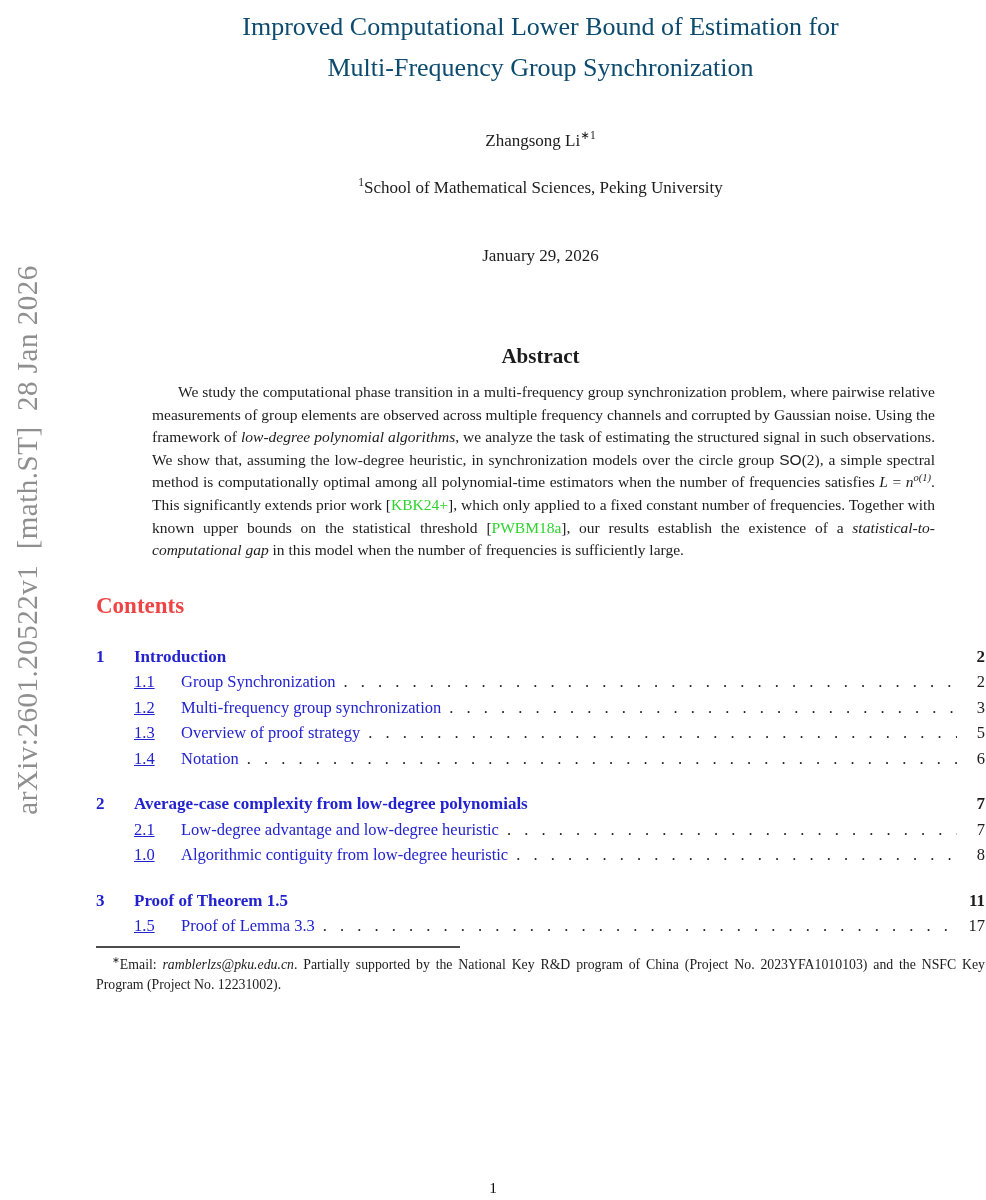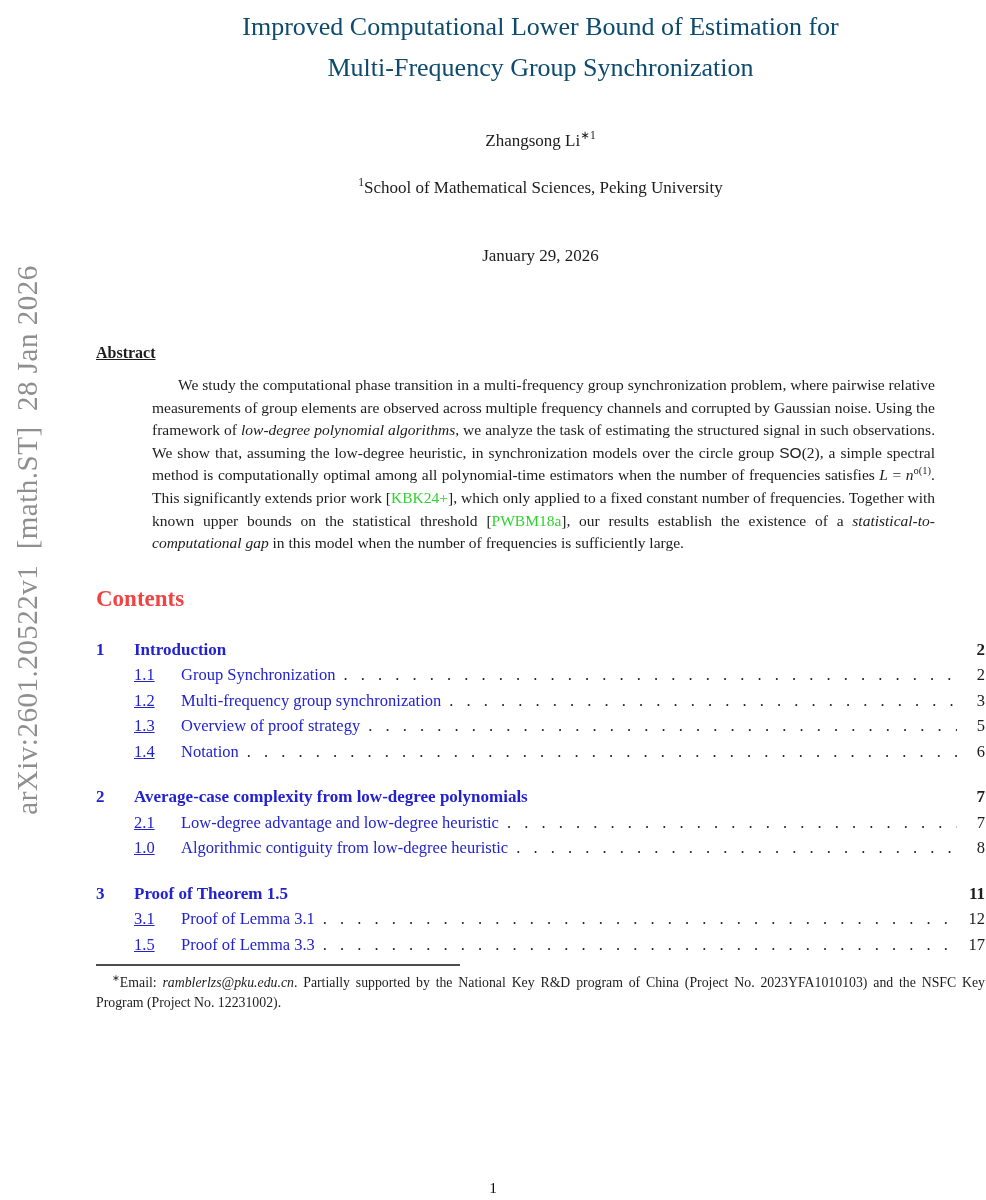--- a/index.html
+++ b/index.html
@@ -22,33 +22,33 @@
 
   .main { position: absolute; left: 96px; top: 0; width: 889px; }
 
   .title { margin-top: 6px; font-size: 26px; line-height: 41px; text-align: center; color: #0c4a6e; }
   .author-line { margin-top: 43px; font-size: 17px; text-align: center; }
   .affil-line { margin-top: 27px; font-size: 17px; text-align: center; }
   .date-line { margin-top: 48px; font-size: 17px; text-align: center; }
 
   sup { font-size: 68%; line-height: 0; vertical-align: super; }
 
-  .abstract-heading { margin-top: 78px; font-size: 16px; font-weight: bold; text-align: left; text-decoration: underline; }
+  .abstract-heading { margin-top: 78px; font-size: 21px; font-weight: bold; text-align: center; }
   .abstract-body {
     margin: 12px 50px 0 56px;
     font-size: 15.5px; line-height: 22.6px;
     text-align: justify; text-indent: 26px;
   }
 
   .seg-normal { }
   .seg-italic { font-style: italic; }
   .seg-cite { color: #2ed32e; }
   .seg-sans { font-family: "Liberation Sans", sans-serif; }
   .seg-math { font-style: italic; }
-  .seg-mathsup { font-size: 68%; line-height: 0; vertical-align: super; margin-top: 8px; }
+  .seg-mathsup { font-style: italic; font-size: 68%; line-height: 0; vertical-align: super; margin-top: 8px; }
   .seg-sup { font-size: 68%; line-height: 0; vertical-align: super; }
 
   .contents-heading { margin-top: 31px; font-size: 23px; font-weight: bold; color: #ef4444; }
 
   .toc { margin-top: 25px; font-size: 16.5px; }
   .toc-row { display: flex; align-items: baseline; line-height: 25.5px; }
   .toc-section { font-weight: bold; font-size: 17px; margin-top: 20px; }
   .toc-section:first-child { margin-top: 0; }
   .toc-num { color: #2222cf; flex: 0 0 auto; width: 38px; }
   .toc-sub { padding-left: 38px; }
@@ -146,26 +146,20 @@
         <span class="toc-page">8</span>
       </div>
 
       <div class="toc-row toc-section">
         <span class="toc-num">3</span>
         <span class="toc-title">Proof of Theorem 1.5</span>
         <span class="toc-fill"></span>
         <span class="toc-page">11</span>
       </div>
       <div class="toc-row toc-sub">
-        <span class="toc-num">3.1</span>
-        <span class="toc-title">Proof of Lemma 3.1</span>
-        <span class="toc-dots"></span>
-        <span class="toc-page">12</span>
-      </div>
-      <div class="toc-row toc-sub">
         <span class="toc-num">1.5</span>
         <span class="toc-title">Proof of Lemma 3.3</span>
         <span class="toc-dots"></span>
         <span class="toc-page">17</span>
       </div>
 
     </div>
 
     <div class="footnote-block">
       <div class="footnote-rule"></div>

